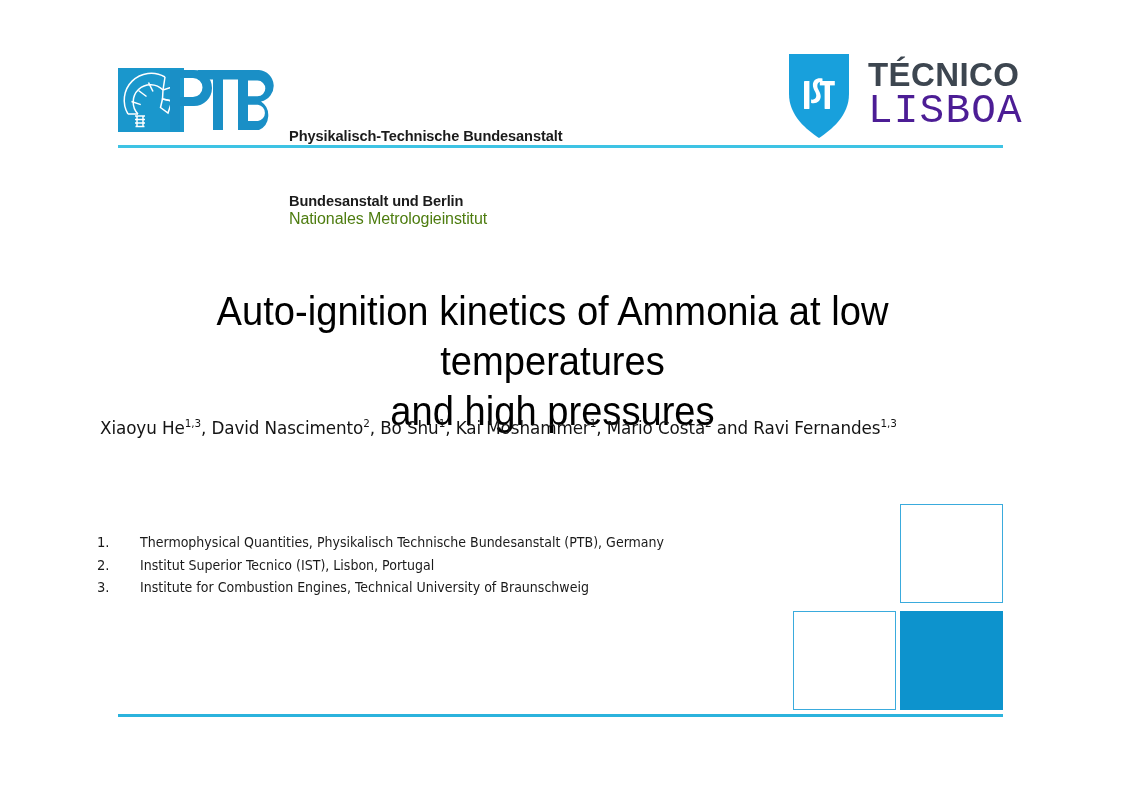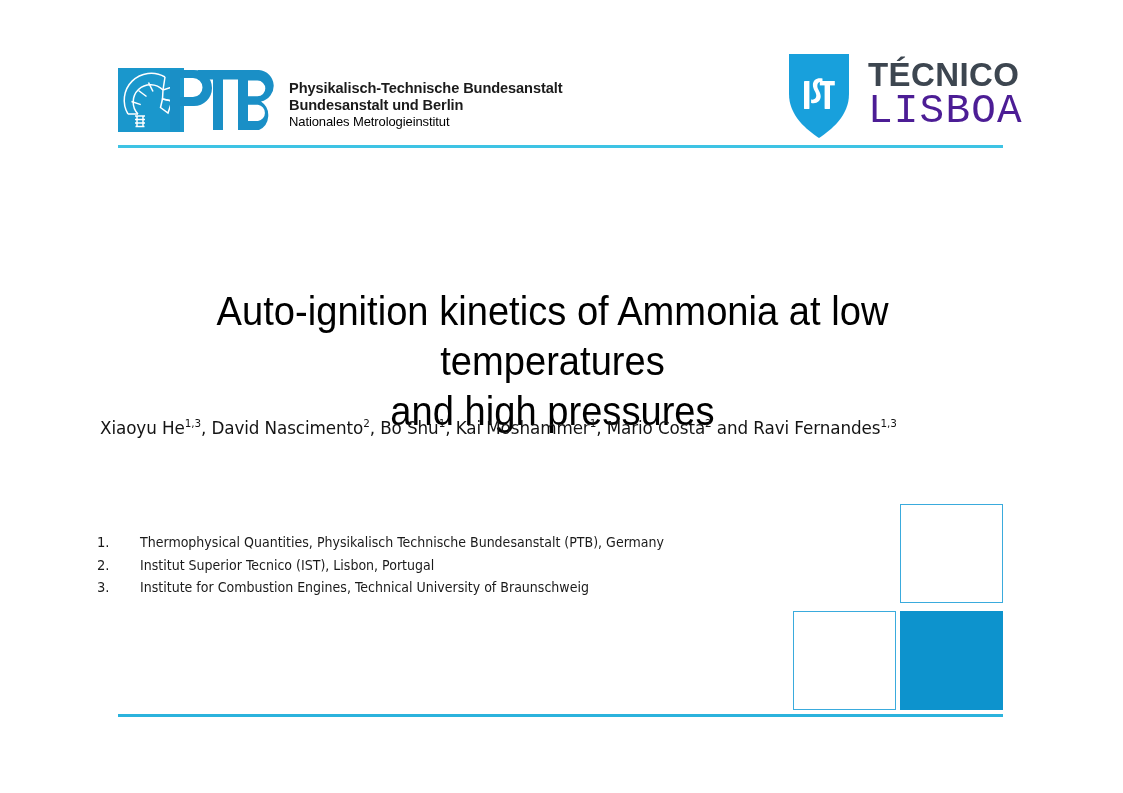--- a/index.html
+++ b/index.html
@@ -60,26 +60,27 @@
     line-height: 1.18;
     flex: 0 0 auto;
   }
   .ptb-line-bold {
     font-family: "Liberation Sans", sans-serif;
     font-weight: bold;
     font-size: 14.6px;
     color: #1b1b1b;
     letter-spacing: -0.1px;
     white-space: nowrap;
+    margin-top: 48px;
   }
   .ptb-line-reg {
     font-family: "Liberation Sans", sans-serif;
     font-weight: normal;
-    font-size: 13px;
-    color: #000000;
+    font-size: 16px;
+    color: #4d7c0f;
     letter-spacing: -0.1px;
     white-space: nowrap;
   }
 
   
   #ist-logo {
     position: absolute;
     left: 788px;
     top: 53px;
     height: 88px;

